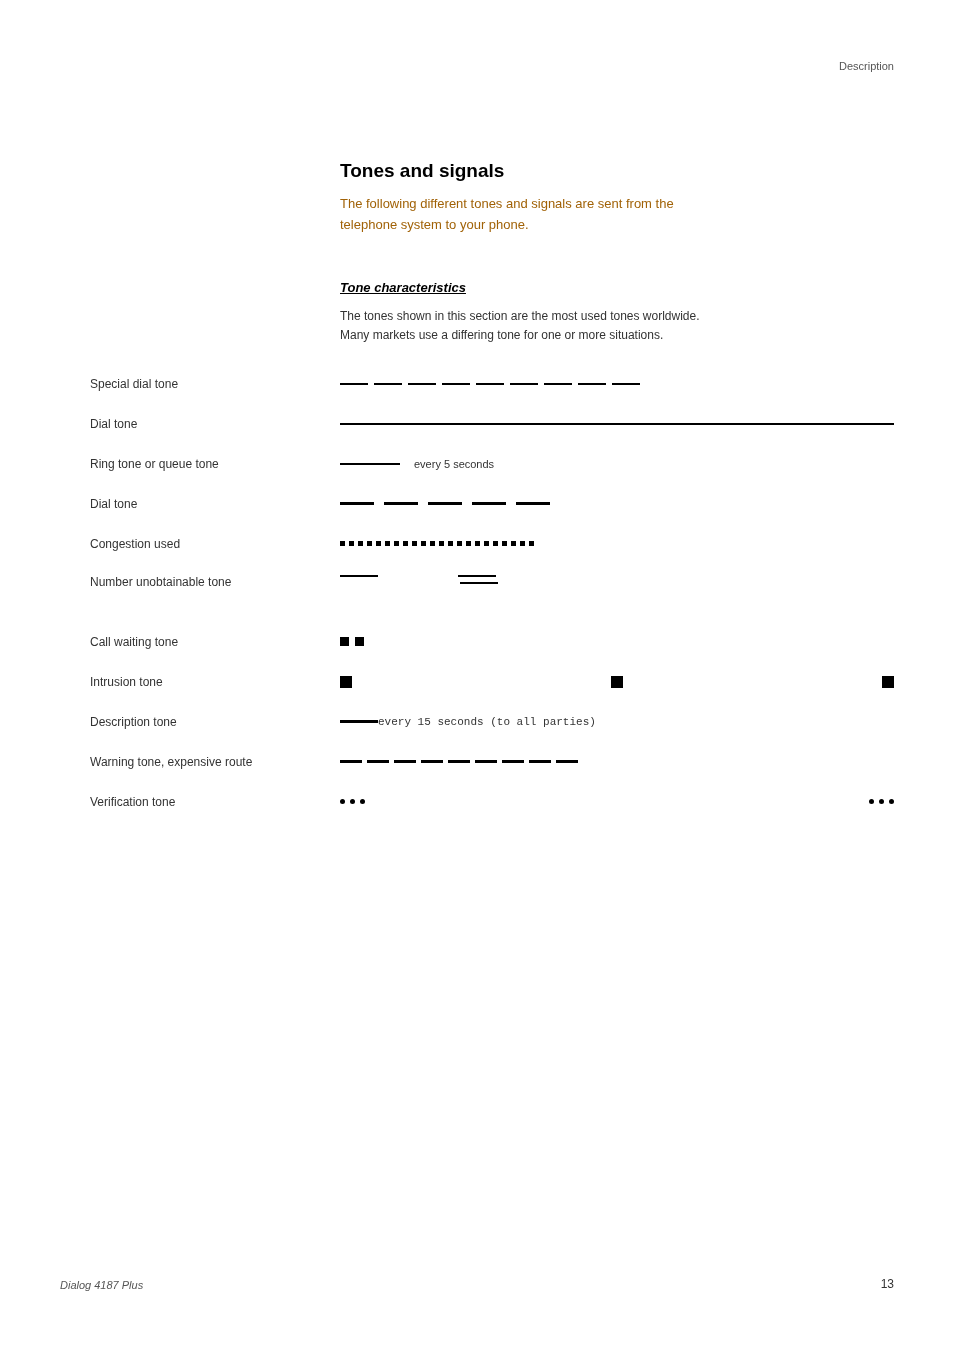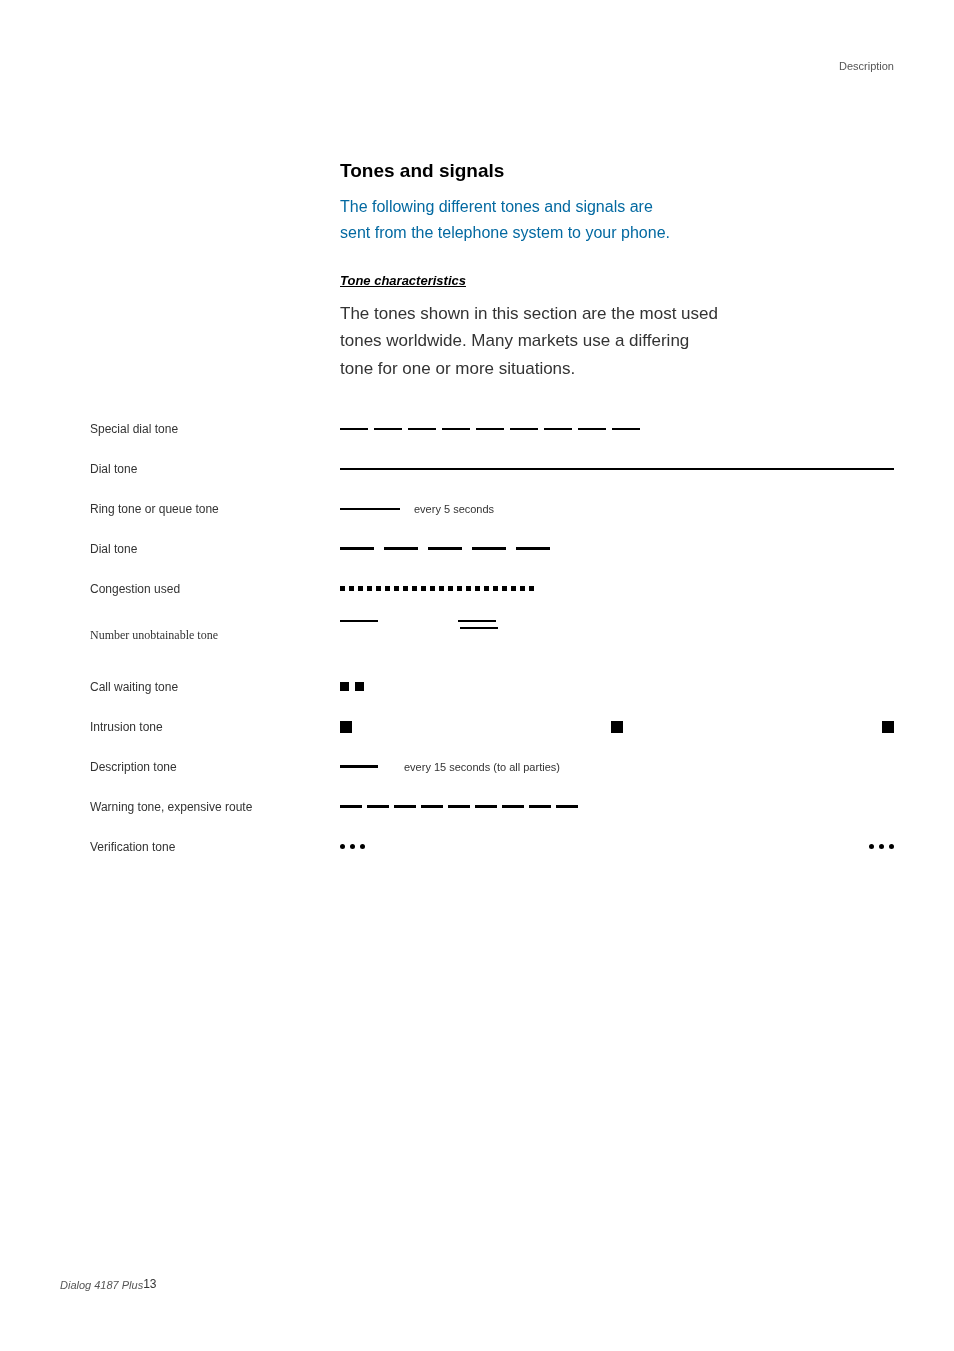--- a/index.html
+++ b/index.html
@@ -36,42 +36,42 @@
     }
 
     .section-title {
       font-size: 19px;
       font-weight: bold;
       margin-bottom: 12px;
       color: #000;
     }
 
     .section-intro {
-      font-size: 16px;
+      font-size: 13px;
       line-height: 1.6;
-      color: #0369a1;
-      margin-bottom: 28px;
+      color: #a16207;
+      margin-bottom: 44px;
       max-width: 340px;
     }
 
     .subsection-title {
       font-style: italic;
       font-weight: bold;
       font-size: 13px;
       margin-bottom: 12px;
       text-decoration: underline;
       color: #000;
     }
 
     .subsection-intro {
-      font-size: 17px;
+      font-size: 12px;
       line-height: 1.6;
       color: #333;
       max-width: 380px;
-      margin-bottom: 30px;
+      margin-bottom: 22px;
     }
 
     .tones-table {
       width: 100%;
       position: relative;
     }
 
     .tone-row {
       display: flex;
       align-items: center;
@@ -190,20 +190,21 @@
       margin-left: 10px;
       white-space: nowrap;
     }
 
     .footer {
       position: absolute;
       bottom: 60px;
       left: 60px;
       right: 60px;
       display: flex;
+      justify-content: space-between;
       align-items: flex-end;
     }
 
     .footer-left {
       font-style: italic;
       font-size: 11px;
       color: #555;
     }
 
     .footer-right {
@@ -301,21 +302,21 @@
             <span class="dot-sq"></span>
             <span class="dot-sq"></span>
             <span class="dot-sq"></span>
             <span class="dot-sq"></span>
             <span class="dot-sq"></span>
           </div>
         </div>
       </div>
 
       <div class="tone-row" style="margin-bottom:6px; min-height:52px; align-items:flex-start; padding-top:4px;">
-        <span class="tone-label" style="top:16px;font-family:Liberation Serif, serif;">Number unobtainable tone</span>
+        <span class="tone-label" style="top:8px;">Number unobtainable tone</span>
         <div class="num-unob-wrapper">
           <div class="num-unob-row">
             <span style="width:38px; height:2px; background:#000; display:inline-block; margin-left:0px;"></span>
             <span style="width:38px; height:2px; background:#000; display:inline-block;"></span>
           </div>
           <div style="display:flex; align-items:center; gap:80px; padding-left:120px;">
             <span style="width:38px; height:2px; background:#000; display:inline-block;"></span>
           </div>
         </div>
       </div>
@@ -338,21 +339,21 @@
             <span style="width:12px; height:12px; background:#000; display:inline-block;"></span>
             <span style="width:12px; height:12px; background:#000; display:inline-block;"></span>
           </div>
         </div>
       </div>
 
       <div class="tone-row" style="margin-bottom:6px;">
         <span class="tone-label">Description tone</span>
         <div class="tone-diagram" style="align-items:center;">
           <span style="width:38px; height:3px; background:#000; display:inline-block;"></span>
-          <span class="tone-annotation" style="margin-left:26px;">every 15 seconds (to all parties)</span>
+          <span class="tone-annotation" style="margin-left:0;font-family:Liberation Mono, monospace;">every 15 seconds (to all parties)</span>
         </div>
       </div>
 
       <div class="tone-row" style="margin-bottom:6px;">
         <span class="tone-label">Warning tone, expensive route</span>
         <div class="tone-diagram">
           <div class="warning-row">
             <span style="width:22px; height:3px; background:#000; display:inline-block;"></span>
             <span style="width:22px; height:3px; background:#000; display:inline-block;"></span>
             <span style="width:22px; height:3px; background:#000; display:inline-block;"></span>

